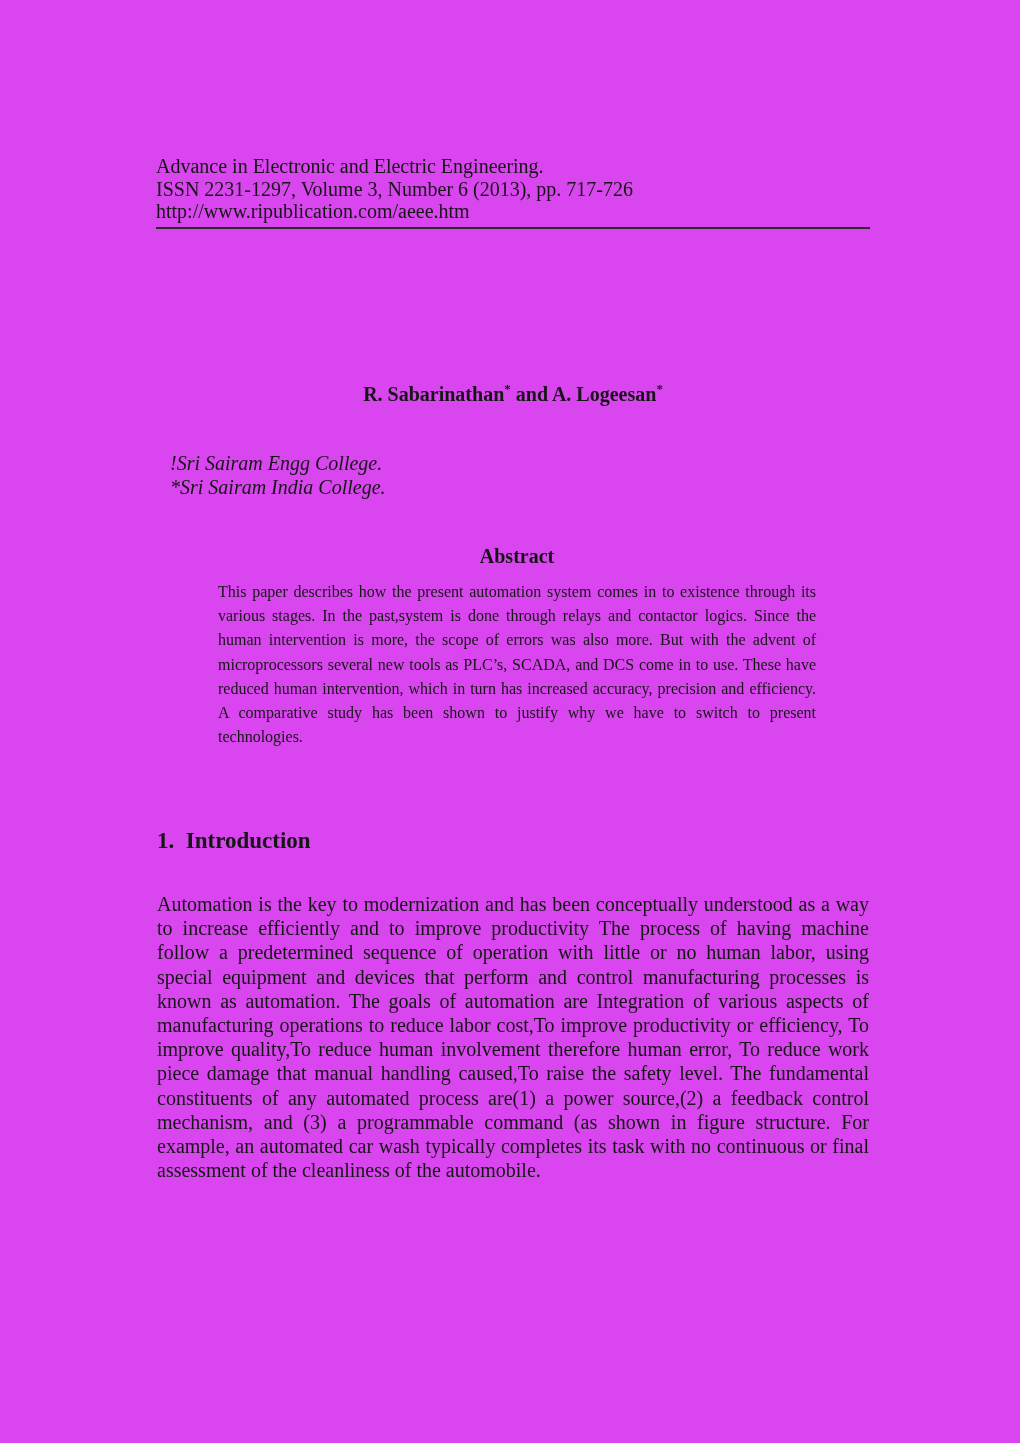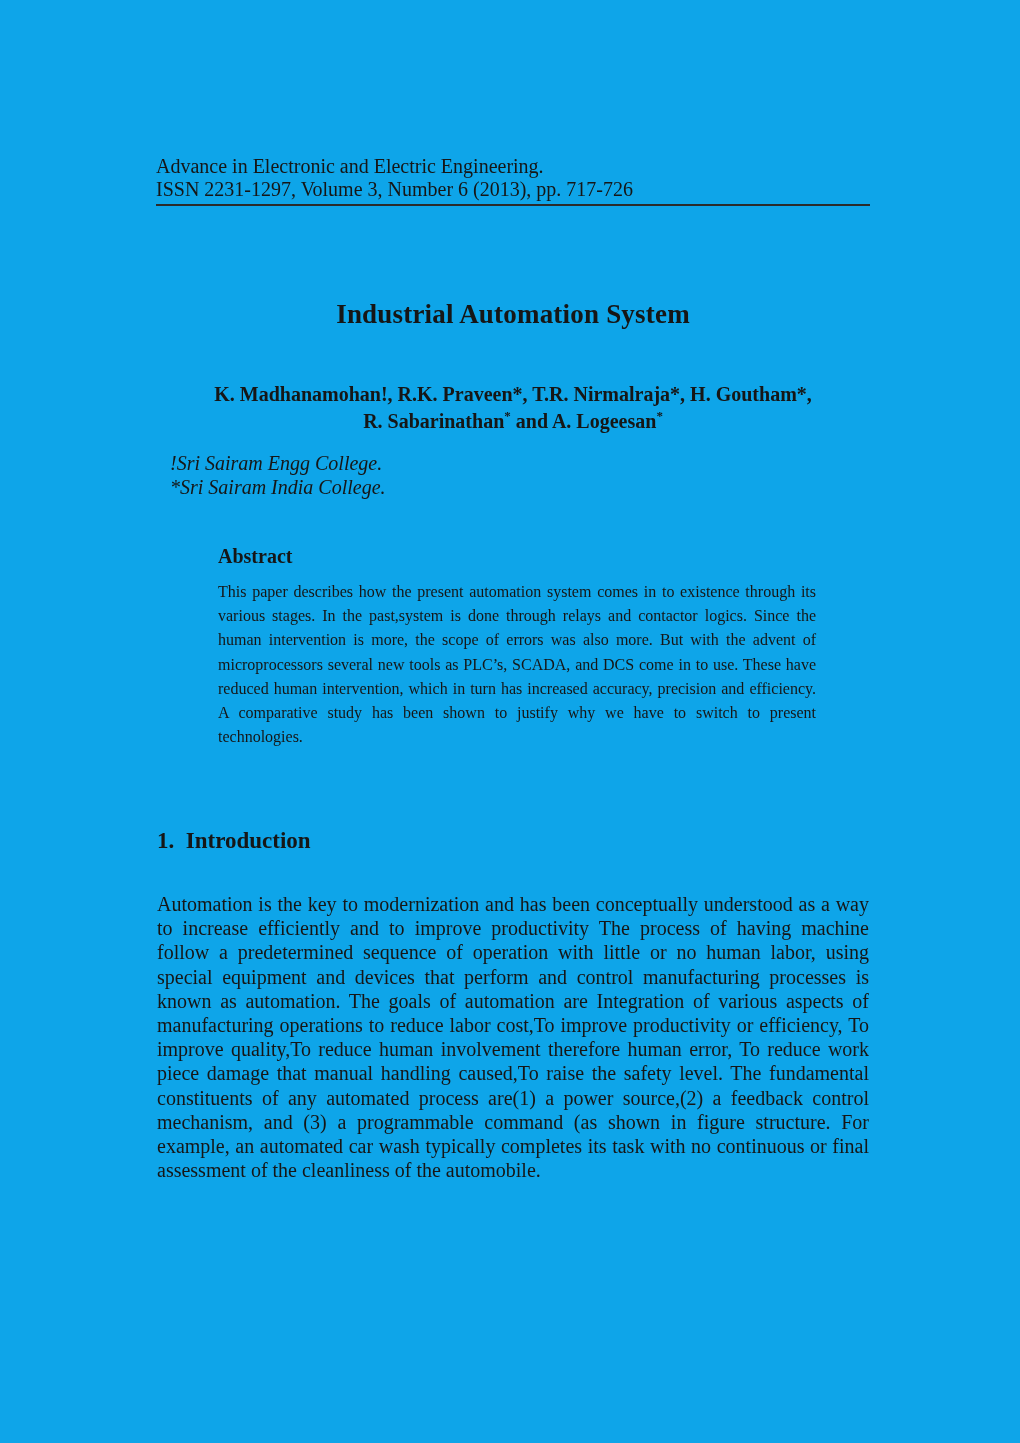--- a/index.html
+++ b/index.html
@@ -4,21 +4,21 @@
 <style>
   html, body {
     margin: 0;
     padding: 0;
     background: #ffffff;
   }
   .page {
     position: relative;
     width: 1020px;
     height: 1443px;
-    background: #0ea5e9;
+    background: #d946ef;
     color: #161616;
     font-family: "Liberation Serif", serif;
     overflow: hidden;
   }
   .header-block {
     position: absolute;
     left: 156px;
     top: 155px;
     width: 714px;
     font-size: 20px;
@@ -61,20 +61,21 @@
     text-align: left;
     font-style: italic;
     font-size: 20px;
     line-height: 24px;
   }
   .abstract-heading {
     position: absolute;
     left: 218px;
     top: 545px;
     width: 598px;
+    text-align: center;
     font-size: 20px;
     font-weight: bold;
   }
   .abstract-body {
     position: absolute;
     left: 218px;
     top: 580px;
     width: 598px;
     font-size: 16px;
     line-height: 24.2px;
@@ -101,26 +102,25 @@
   }
 </style>
 </head>
 <body>
 
 <div class="page">
 
   <div class="header-block">
     <div>Advance in Electronic and Electric Engineering.</div>
     <div>ISSN 2231-1297, Volume 3, Number 6 (2013), pp. 717-726</div>
+    <div>http://www.ripublication.com/aeee.htm</div>
   </div>
 
-  <div class="paper-title">Industrial Automation System</div>
 
   <div class="authors-block">
-    <div>K. Madhanamohan!, R.K. Praveen*, T.R. Nirmalraja*, H. Goutham*,</div>
     <div><span>R. Sabarinathan</span><sup>*</sup><span> and A. Logeesan</span><sup>*</sup></div>
   </div>
 
   <div class="affiliations-block">
     <div>!Sri Sairam Engg College.</div>
     <div>*Sri Sairam India College.</div>
   </div>
 
   <div class="abstract-heading">Abstract</div>
 

